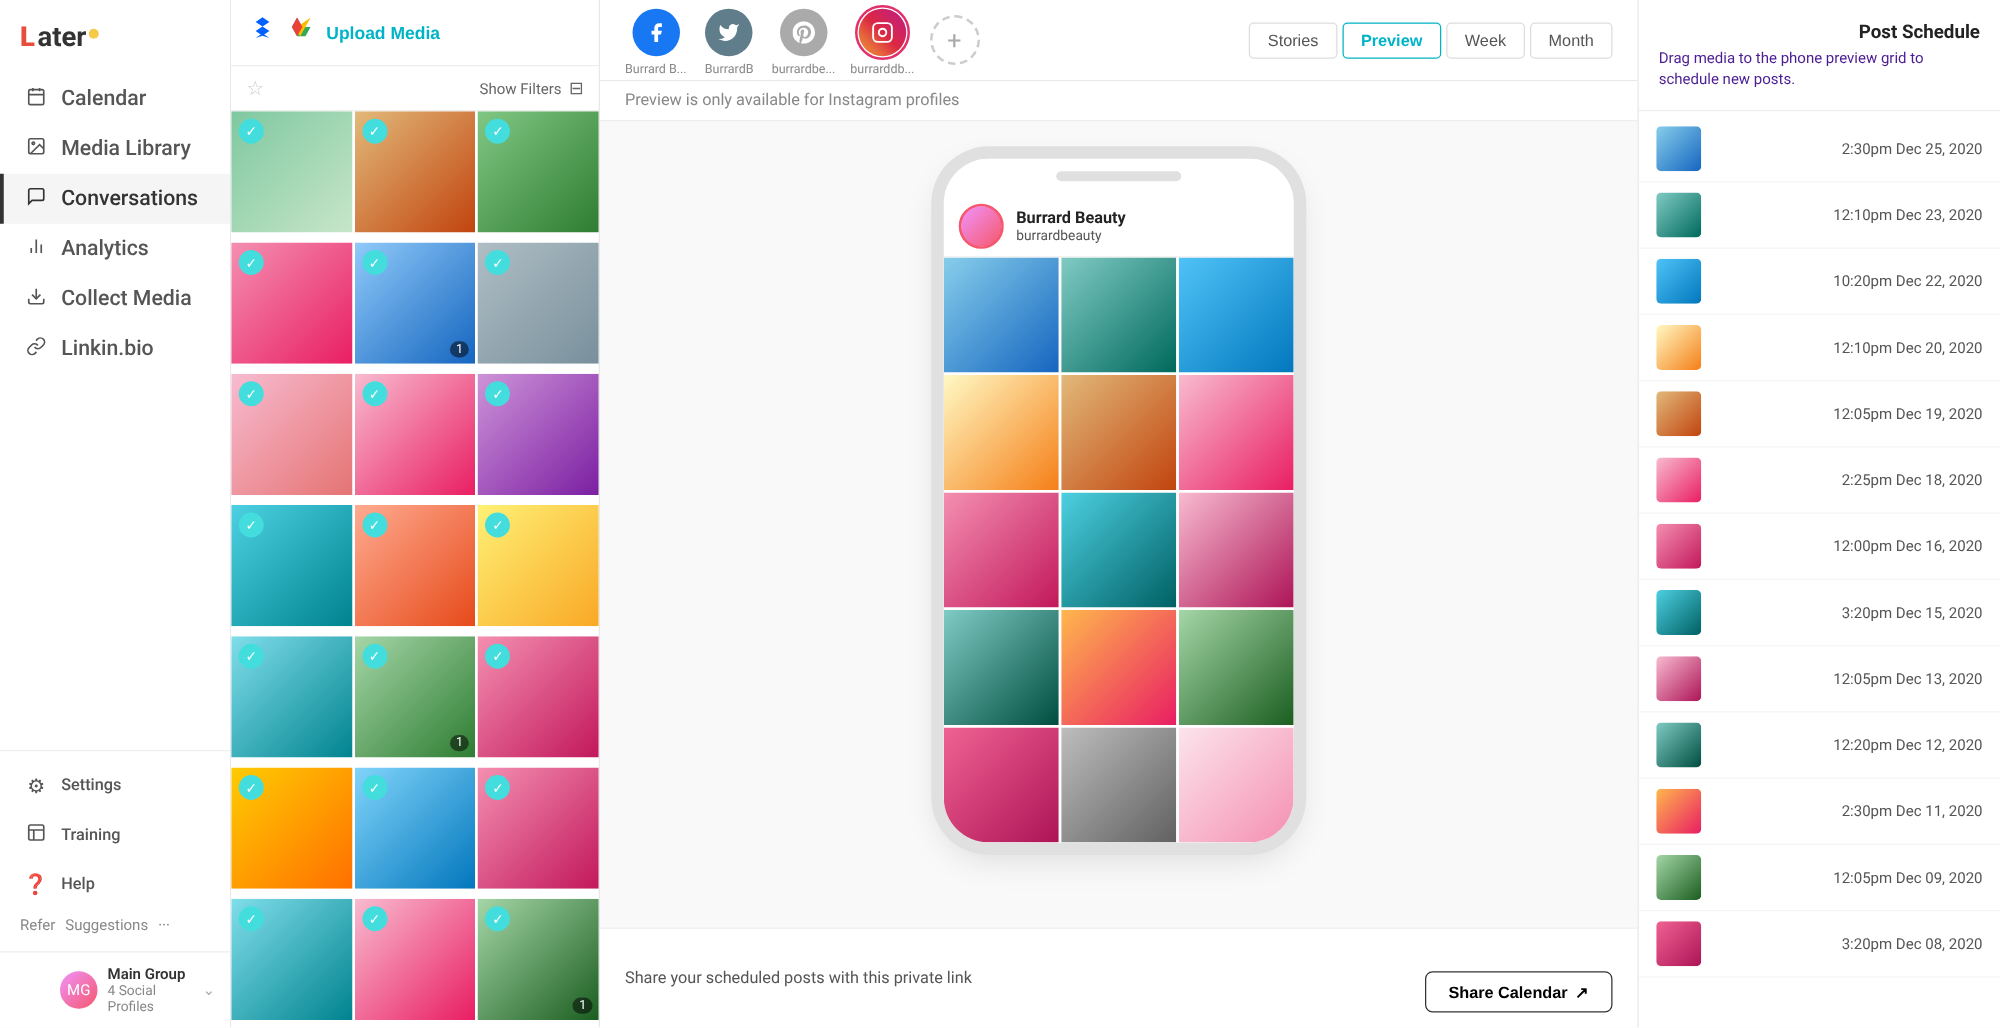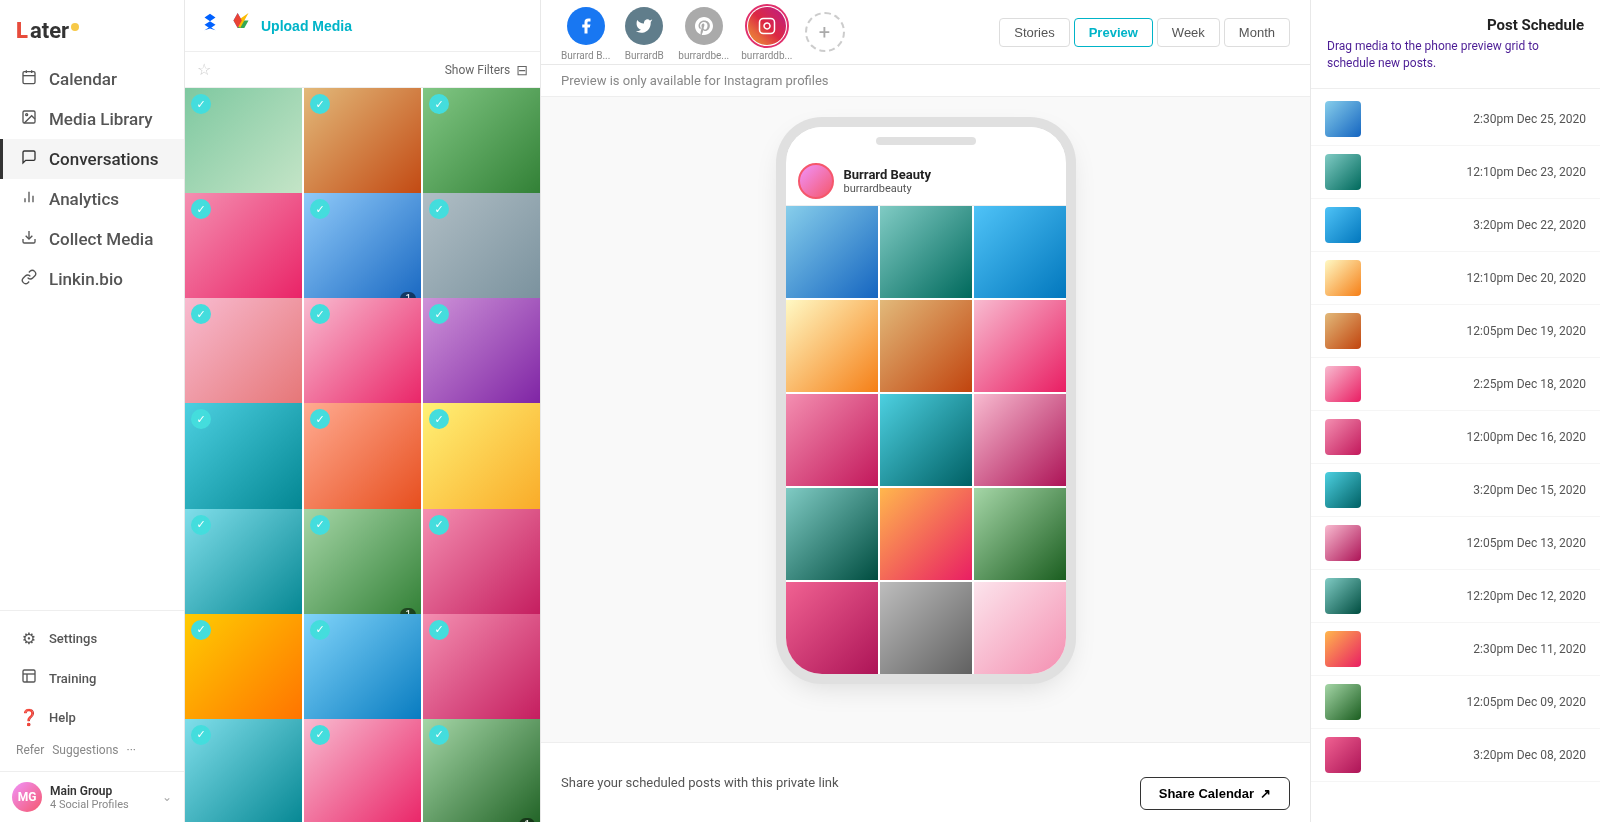--- a/index.html
+++ b/index.html
@@ -44,30 +44,30 @@
 
     .workspace-bar {
       padding: 10px 12px;
       border-top: 1px solid #eee;
       display: flex; align-items: center; justify-content: space-between;
     }
     .workspace-avatar {
       width: 30px; height: 30px; border-radius: 50%;
       background: linear-gradient(135deg, #f093fb, #f5576c);
       display: flex; align-items: center; justify-content: center;
-      color: #fff; font-size: 12px; font-weight: 700;
+      color: #fff; font-size: 12px; font-weight: 400; margin-left: 36px;
     }
     .workspace-info { flex: 1; margin-left: 8px; }
     .workspace-name { font-size: 12px; font-weight: 600; color: #333; }
     .workspace-sub { font-size: 11px; color: #888; }
     .workspace-chevron { color: #aaa; font-size: 12px; }
 
     
     #media-panel {
-      width: 356px;
+      width: 295px;
       border-right: 1px solid #e8e8e8;
       display: flex;
       flex-direction: column;
       height: 100%;
       flex-shrink: 0;
       background: #fff;
     }
     .media-header {
       padding: 12px 14px;
       border-bottom: 1px solid #eee;
@@ -721,21 +721,21 @@
     <div class="schedule-item">
       <div class="schedule-thumb">
           <div class="c-green-car"></div>
         </div>
       <span class="schedule-time">12:10pm Dec 23, 2020</span>
     </div>
     <div class="schedule-item">
       <div class="schedule-thumb">
           <div class="c-teal-palm"></div>
         </div>
-      <span class="schedule-time">3:20pm Dec 22, 2020</span>
+      <span class="schedule-time">10:20pm Dec 22, 2020</span>
     </div>
     <div class="schedule-item">
       <div class="schedule-thumb">
           <div class="c-icecream"></div>
         </div>
       <span class="schedule-time">12:10pm Dec 20, 2020</span>
     </div>
     <div class="schedule-item">
       <div class="schedule-thumb">
           <div class="c-desert"></div>

